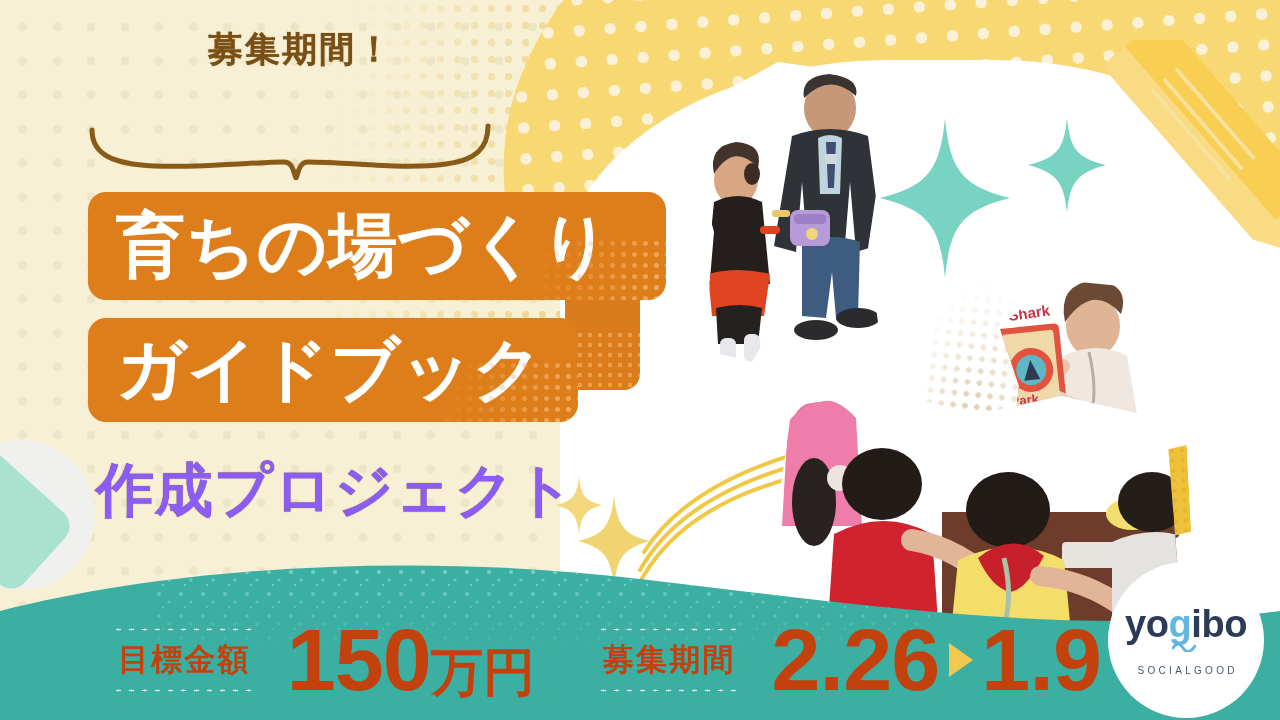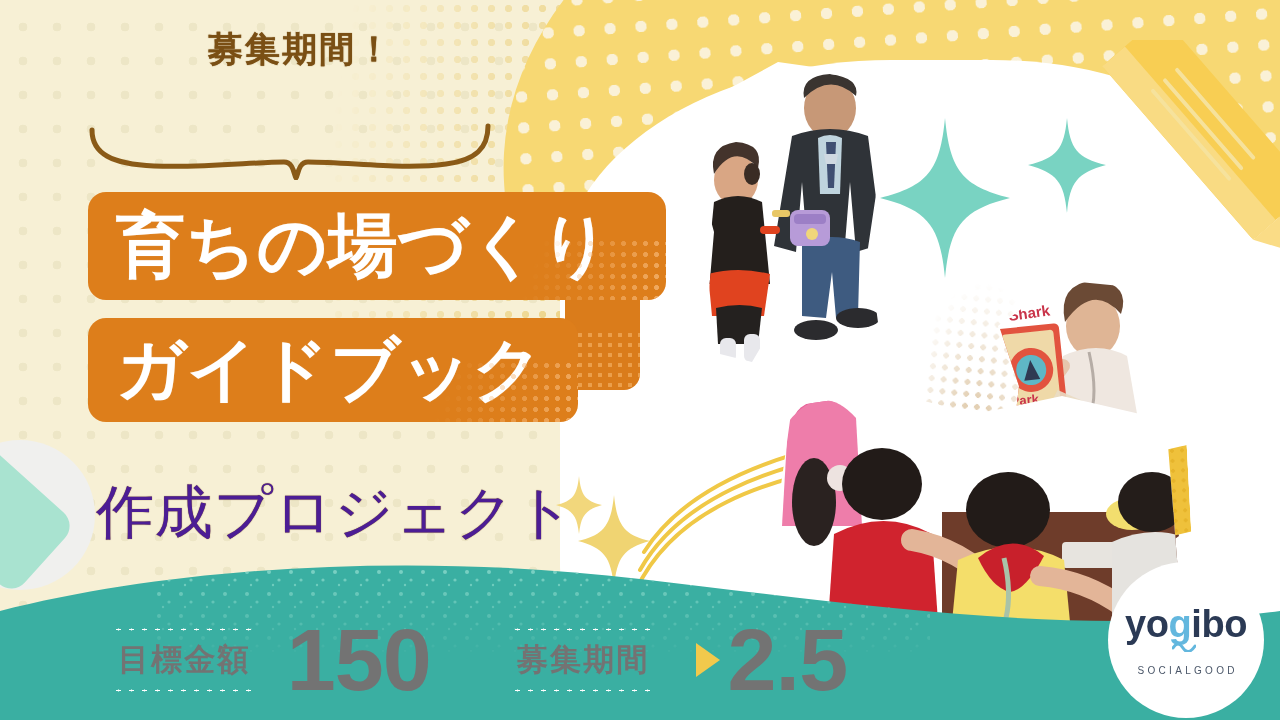--- a/index.html
+++ b/index.html
@@ -248,26 +248,25 @@
     background-size:11px 11px;
     -webkit-mask-image:linear-gradient(290deg, rgba(0,0,0,.95), rgba(0,0,0,0) 72%);
     mask-image:linear-gradient(290deg, rgba(0,0,0,.95), rgba(0,0,0,0) 72%);
     border-radius:0 0 18px 0;
     pointer-events:none;
   }
 
   .subline{
     position:absolute;
     left:96px; top:452px;
-    color:#4c1d95;
-    font-weight:normal;
+    color:#8b5cf6;
+    font-weight:bold;
     font-size:58px;
     letter-spacing:.015em;
     text-shadow:0 0 1px #7A4F14;
-    margin-top:22px;
   }
 
   
   .spark{ position:absolute; }
 
   
   .cutout{ position:absolute; }
   .cutout .paper{
     position:absolute; inset:0;
     background:#FFFFFF;
@@ -294,21 +293,21 @@
     left:0; top:545px;
     width:1280px; height:175px;
   }
 
   .footer-row{
     position:absolute;
     left:0; top:600px;
     width:1280px; height:120px;
     display:flex;
     align-items:center;
-    color:#737373;
+    color:#c2410c;
   }
 
   .stat{
     display:flex;
     align-items:center;
   }
   .stat-label{
     position:relative;
     font-weight:bold;
     font-size:31px;
@@ -598,28 +597,30 @@
   </div>
 
   <div class="subline">作成プロジェクト</div>
 
   <div class="footer-row">
 
     <div class="stat" style="margin-left:112px;">
       <div class="stat-label">目標金額</div>
       <div class="stat-value" style="margin-left:30px;">
         <span>150</span>
+        <span class="unit">万円</span>
       </div>
     </div>
 
-    <div class="stat" style="margin-left:80px;">
+    <div class="stat" style="margin-left:62px;">
       <div class="stat-label">募集期間</div>
       <div class="stat-value" style="margin-left:30px;">
+        <span>2.26</span>
         <span class="arrow-tri"></span>
-        <span>2.5</span>
+        <span>1.9</span>
       </div>
     </div>
 
   </div>
 
   <div class="logo-badge">
     <div class="logo-word"><span>yo</span><span class="g-accent">g</span><span>ibo</span>
       <svg class="logo-squiggle" viewBox="0 0 24 12">
         <path d="M1 8 q5 -8 10 0 q5 8 12 -2" stroke="#63B7DE" stroke-width="3" fill="none" stroke-linecap="round"></path>
       </svg>

